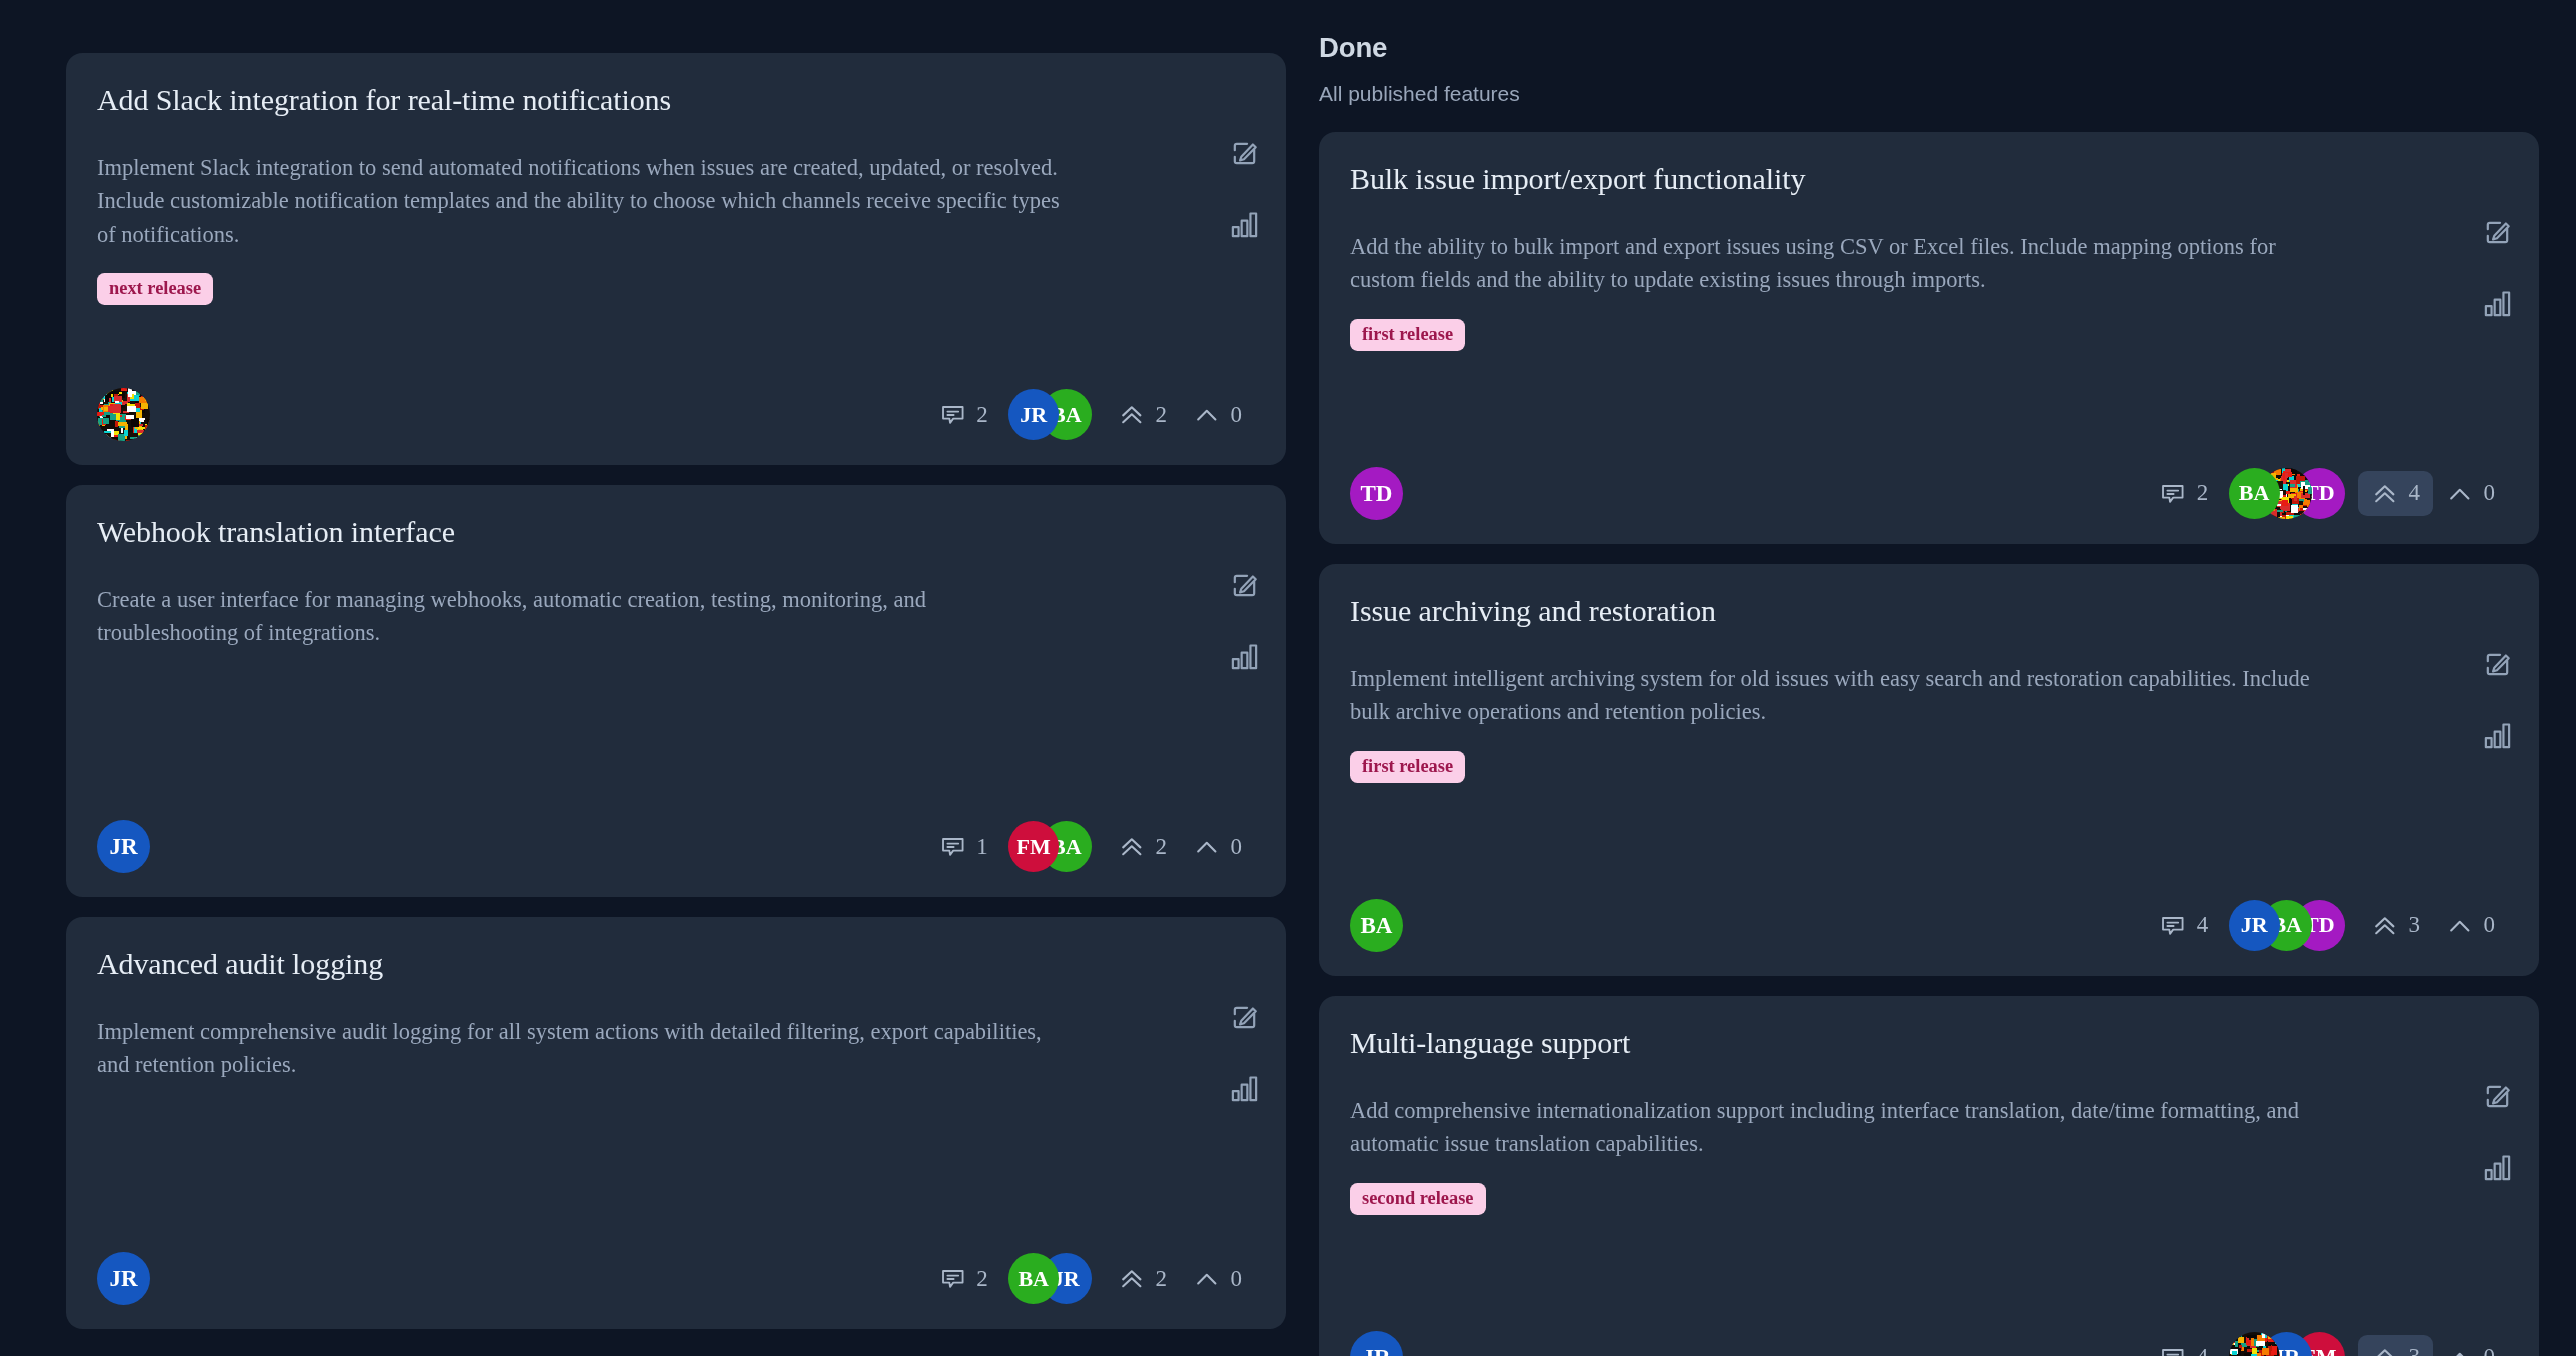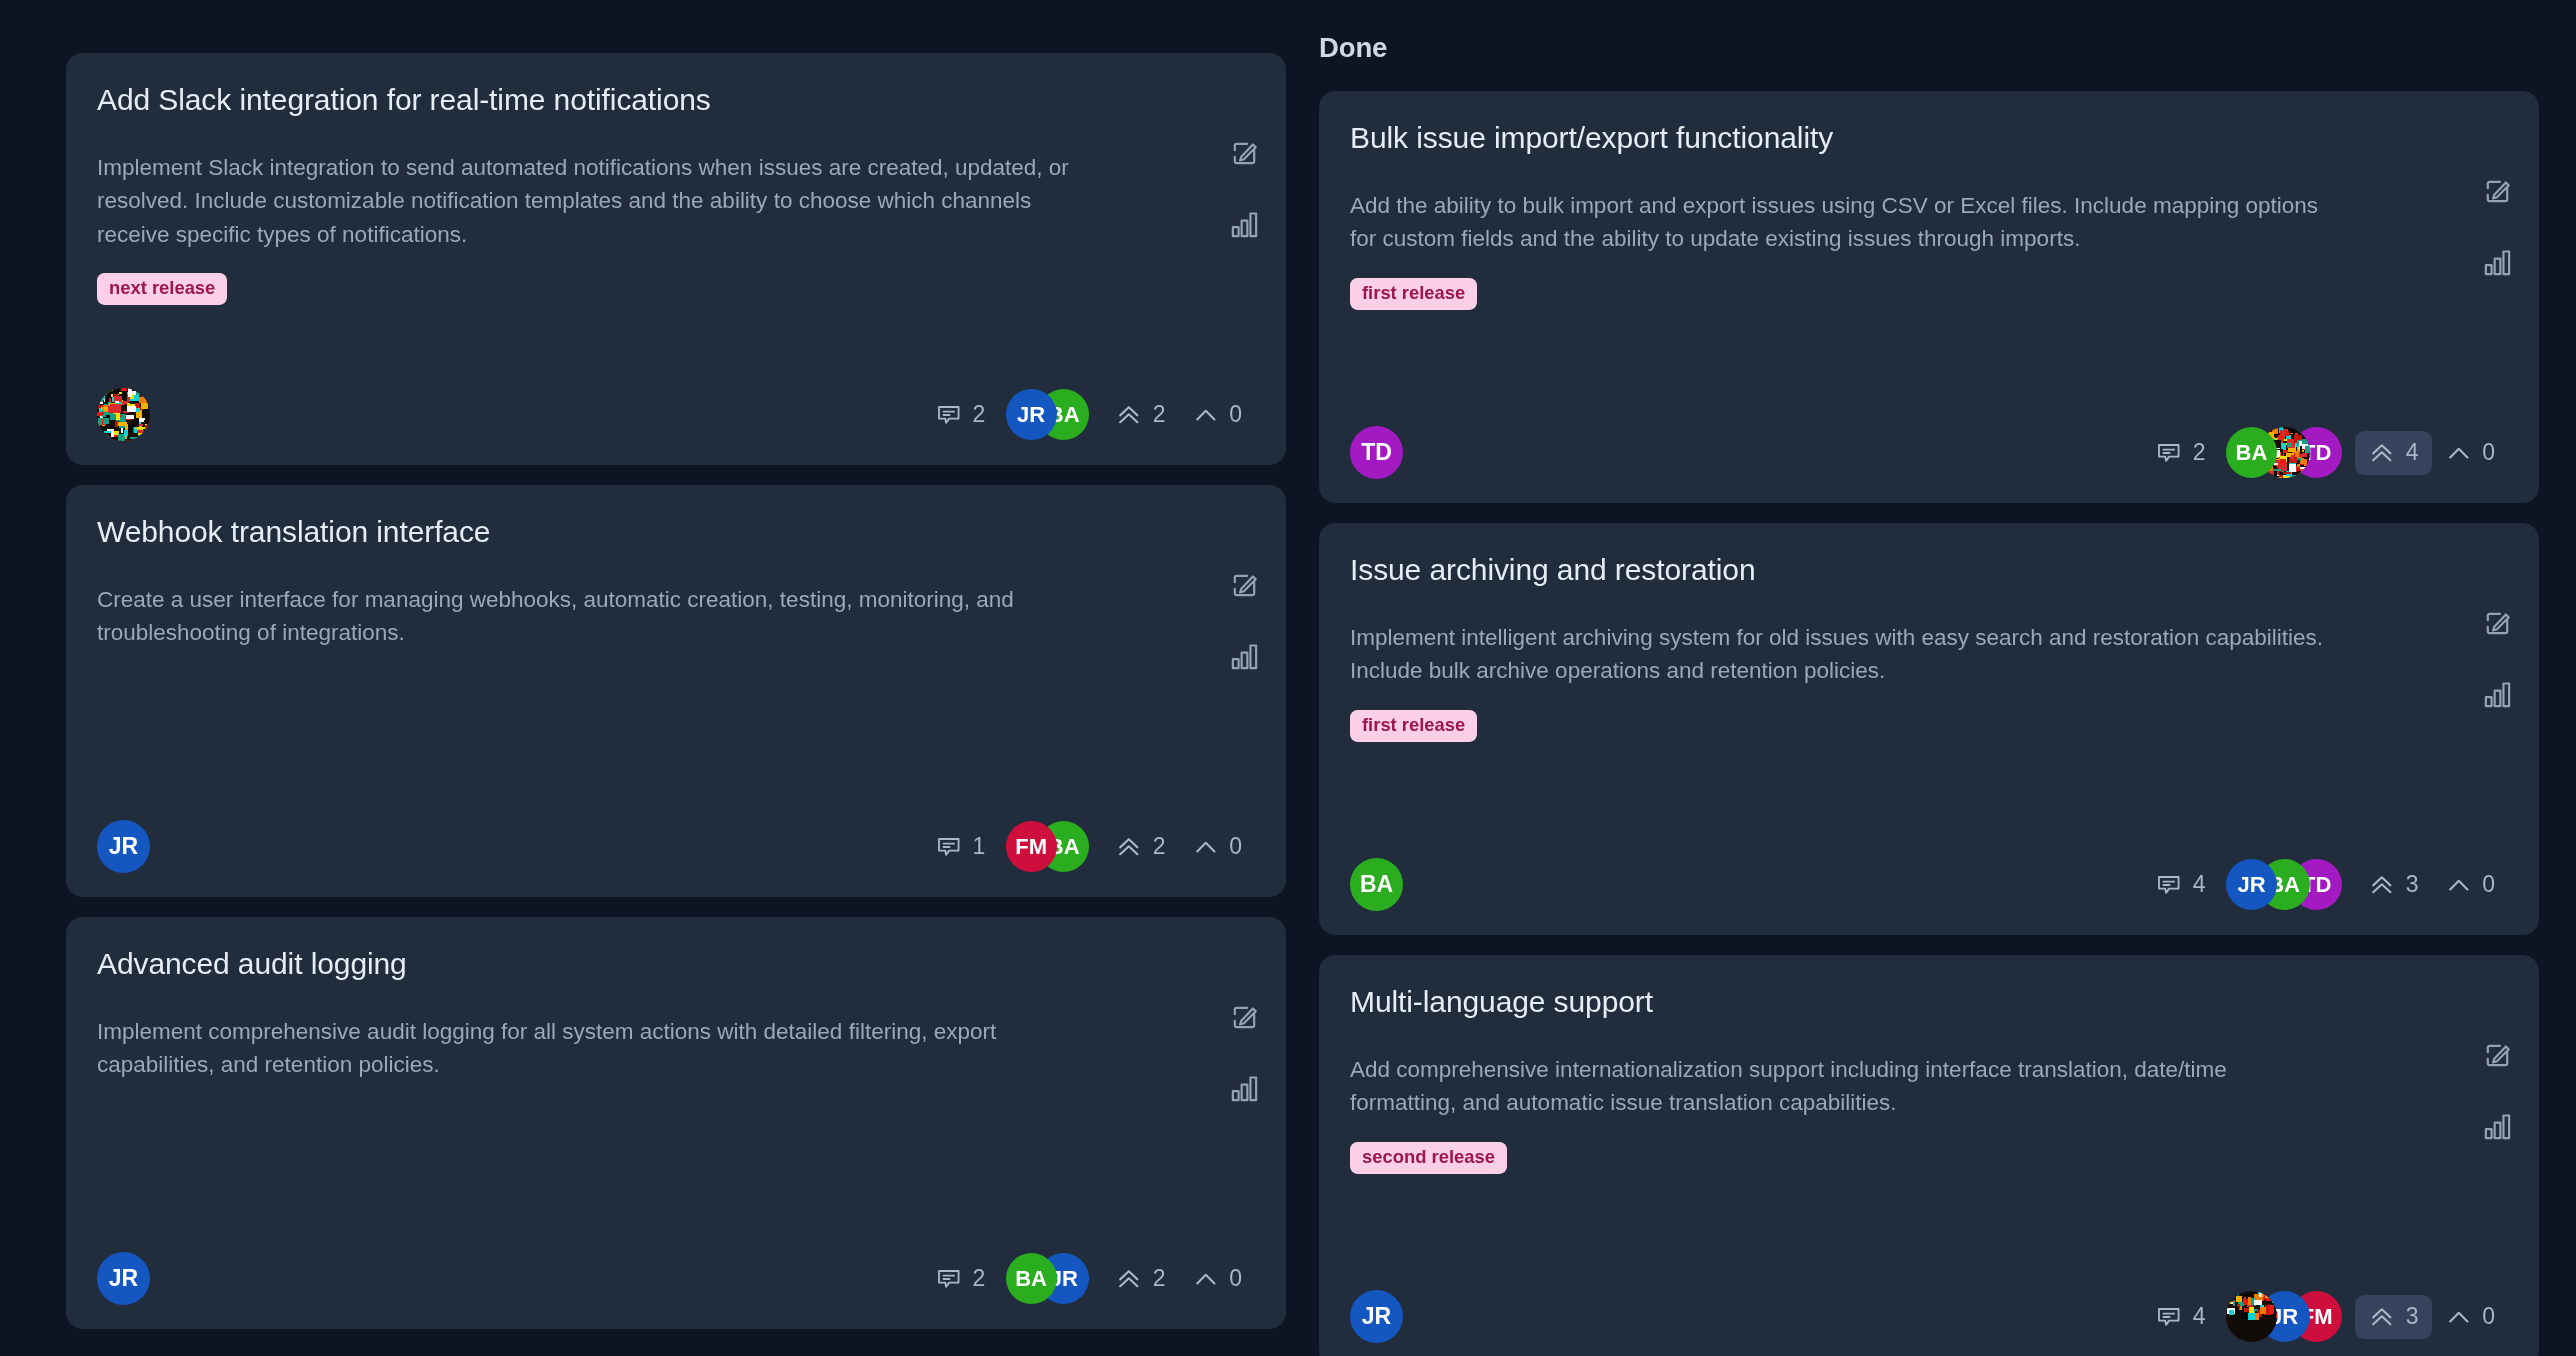--- a/index.html
+++ b/index.html
@@ -56,20 +56,21 @@
   }
 
   .card {
     background: #212c3c;
     border-radius: 16.5px;
     padding: 27.6px 31px 24px 31px;
     position: relative;
     min-height: 412px;
     display: flex;
     flex-direction: column;
+    font-family: Liberation Serif, serif;
   }
 
   .card-title {
     font-size: 30px;
     font-weight: normal;
     color: #e6edf5;
     line-height: 1.28;
     letter-spacing: -0.1px;
     padding-right: 110px;
   }
@@ -494,20 +495,21 @@
                 <span>0</span>
               </span>
             </div>
           </div>
         </div>
       </div>
     </div>
     <div class="column">
       <div class="col-header">
         <div class="col-title">Done</div>
+        <div class="col-subtitle">All published features</div>
       </div>
       <div class="cards">
         <div class="card">
           <div class="card-title">Bulk issue import/export functionality</div>
           <div class="card-desc">Add the ability to bulk import and export issues using CSV or Excel files. Include mapping options for custom fields and the ability to update existing issues through imports.</div>
           <div class="tag-row"><span class="tag">first release</span></div>
           <div class="card-actions">
             <span class="act-icon">
               <svg viewBox="0 0 24 24" fill="none" stroke="currentColor" stroke-width="1.7" stroke-linecap="round" stroke-linejoin="round">
                 <path d="M4.5 14.5V18a1.5 1.5 0 0 0 1.5 1.5h12A1.5 1.5 0 0 0 19.5 18V9"></path>

